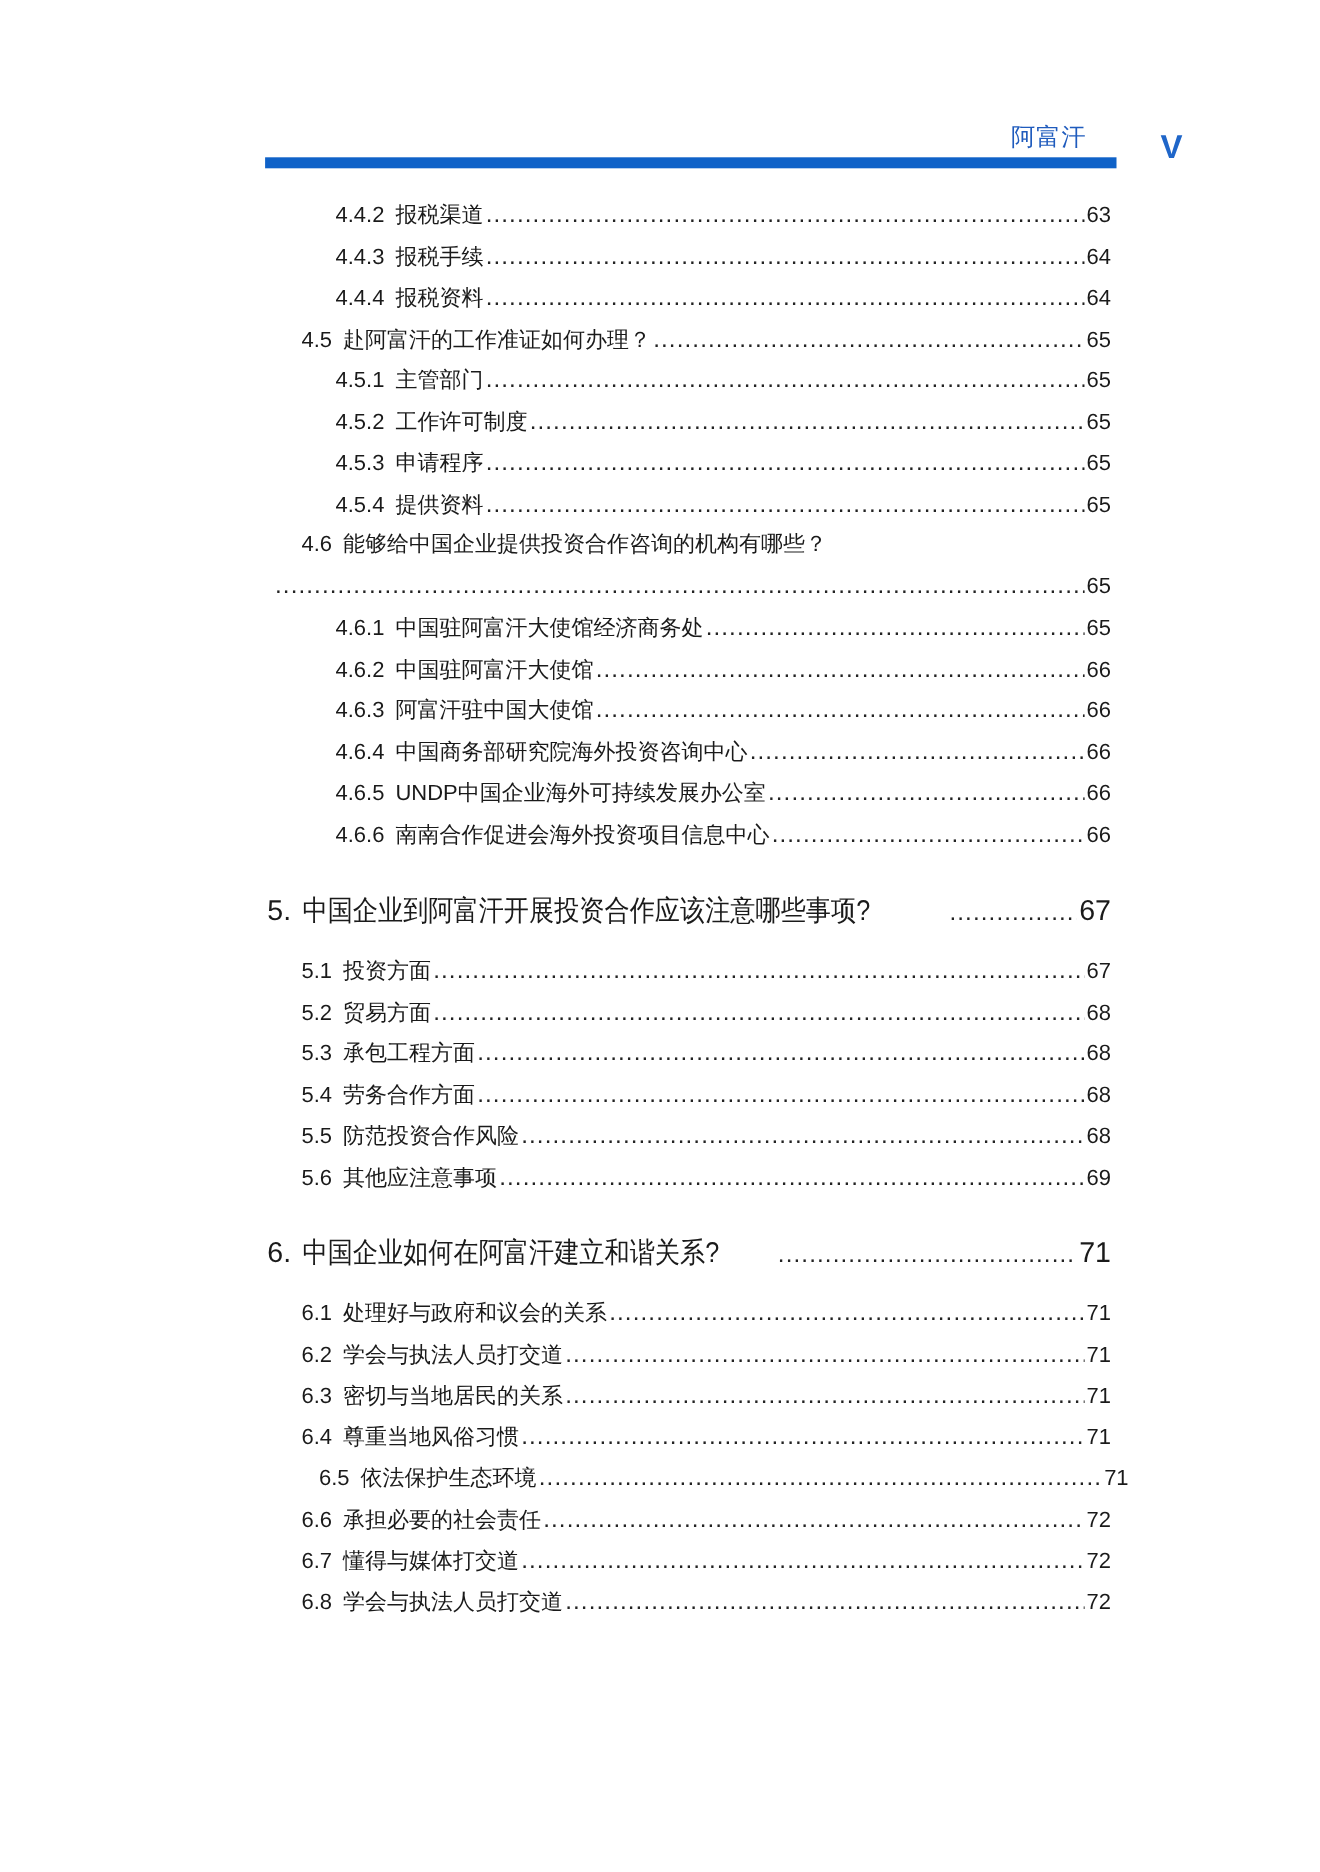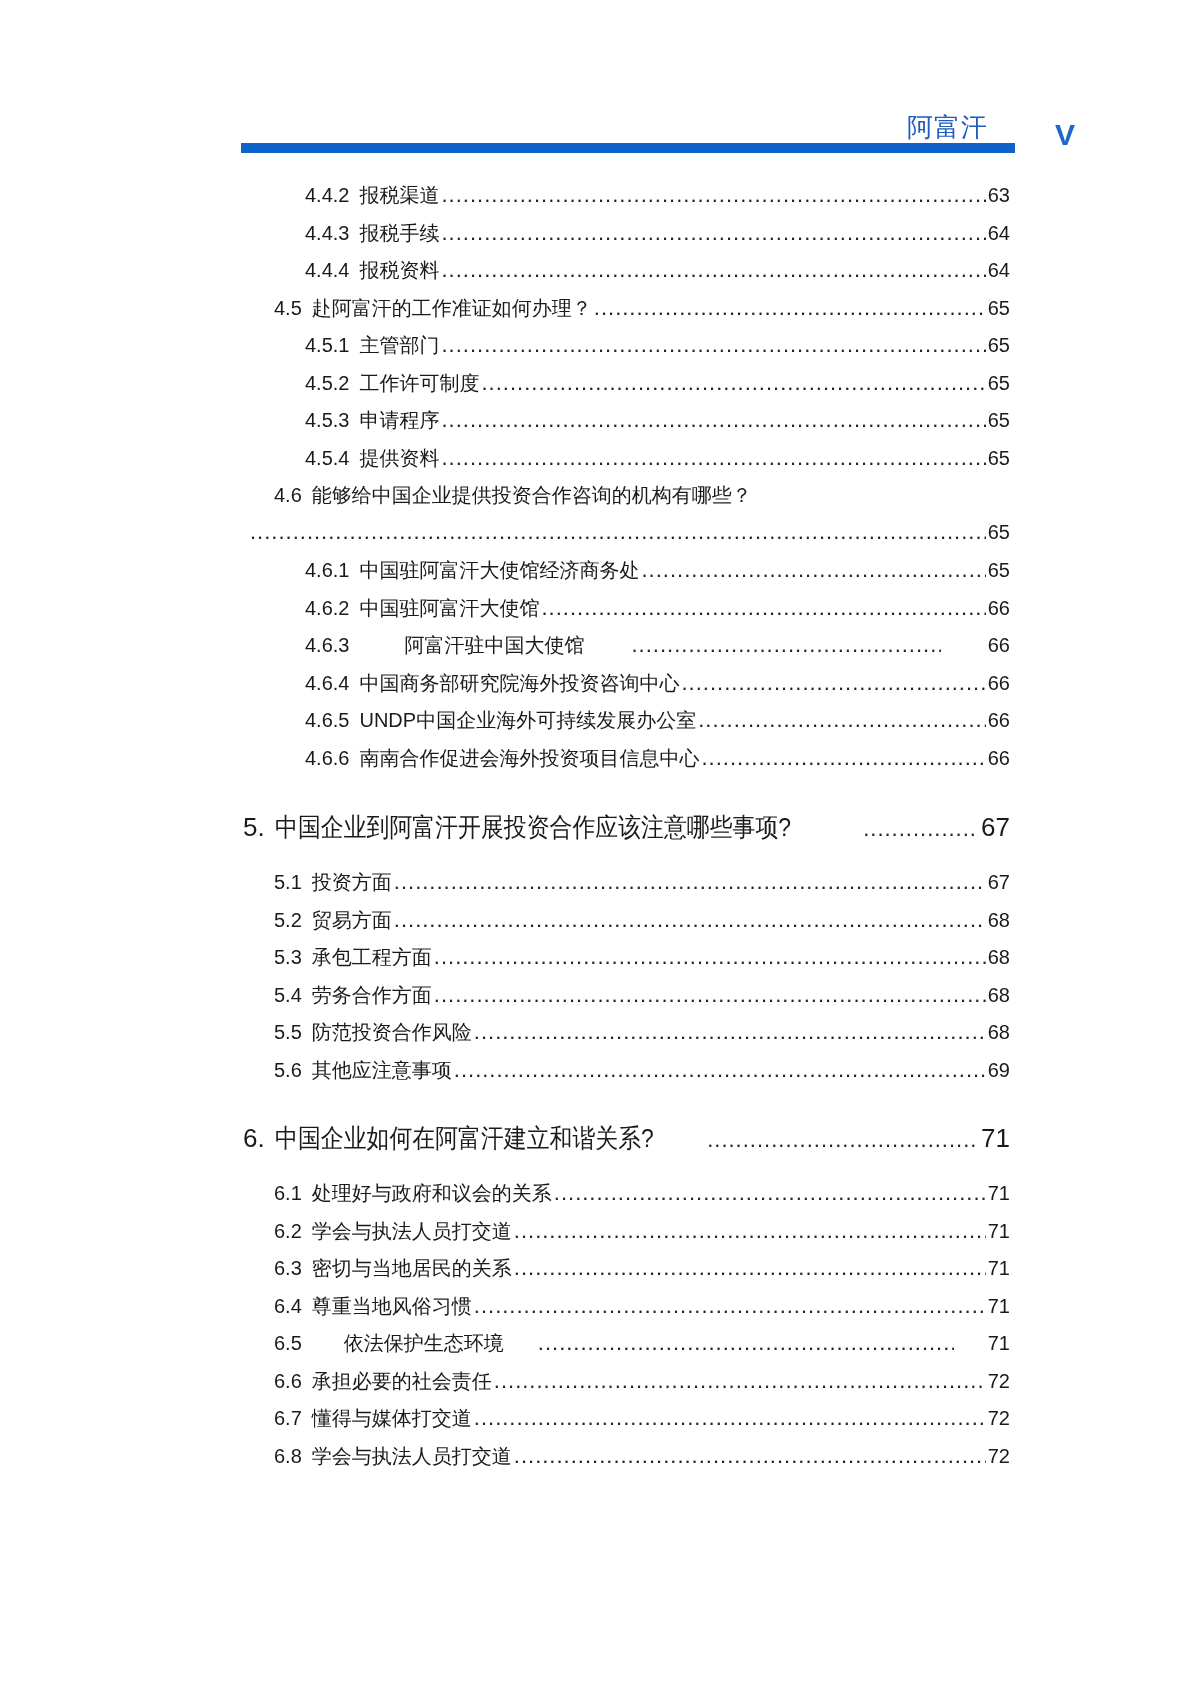--- a/index.html
+++ b/index.html
@@ -1,18 +1,18 @@
 <!DOCTYPE html>
 <html><head>
 <meta charset="utf-8">
 <style>
   html, body { margin:0; padding:0; background:#ffffff; }
   body { width:1200px; height:1702px; position:relative; overflow:hidden;
          font-family:"Liberation Sans","DejaVu Sans",sans-serif; color:#1a1a1a; }
-  .header-title { position:absolute; right:212px; top:110px; font-size:26px; color:#1f5bbd; letter-spacing:1px; }
+  .header-title { position:absolute; right:212px; top:110px; font-size:22px; color:#1f5bbd; letter-spacing:1px; }
   .header-rule { position:absolute; left:241px; top:143px; width:774px; height:10px; background:#0f62c8; }
   .page-num { position:absolute; left:1055px; top:118px; font-size:30px; font-weight:bold; color:#1f66c9; }
   .toc { position:absolute; left:0; top:0; width:1200px; }
   .row { position:absolute; display:flex; align-items:baseline; font-size:20px; line-height:36px; white-space:nowrap; }
   .row .num { margin-right:10px; }
   .row .dots { flex:1; overflow:hidden; margin:0 2px; color:#222; }
   .row .dots::after { content:"................................................................................................................................................................................................"; letter-spacing:1px; font-size:22px; }
   .row .pg { }
   .chap { font-size:26px; transform-origin:left; }
   .chap .label { transform:scaleX(0.88); transform-origin:left; display:inline-block; }
@@ -86,21 +86,21 @@
       <span class="label">中国驻阿富汗大使馆经济商务处</span>
       <span class="dots"></span>
       <span class="pg">65</span>
     </div>
     <div class="row" style="left: 305px; top: 590px; width: 705px;">
       <span class="num">4.6.2</span>
       <span class="label">中国驻阿富汗大使馆</span>
       <span class="dots"></span>
       <span class="pg">66</span>
     </div>
-    <div class="row" style="left: 305px; top: 627px; width: 705px; gap: 45px;">
+    <div class="row" style="left: 305px; top: 627px; width: 705px;">
       <span class="num">4.6.3</span>
       <span class="label">阿富汗驻中国大使馆</span>
       <span class="dots"></span>
       <span class="pg">66</span>
     </div>
     <div class="row" style="left: 305px; top: 665px; width: 705px;">
       <span class="num">4.6.4</span>
       <span class="label">中国商务部研究院海外投资咨询中心</span>
       <span class="dots"></span>
       <span class="pg">66</span>
@@ -182,21 +182,21 @@
       <span class="label">密切与当地居民的关系</span>
       <span class="dots"></span>
       <span class="pg">71</span>
     </div>
     <div class="row" style="left: 274px; top: 1288px; width: 736px;">
       <span class="num">6.4</span>
       <span class="label">尊重当地风俗习惯</span>
       <span class="dots"></span>
       <span class="pg">71</span>
     </div>
-    <div class="row" style="left: 274px; top: 1325px; width: 736px; gap: 32px;">
+    <div class="row" style="left: 290px; top: 1325px; width: 736px;">
       <span class="num">6.5</span>
       <span class="label">依法保护生态环境</span>
       <span class="dots"></span>
       <span class="pg">71</span>
     </div>
     <div class="row" style="left: 274px; top: 1363px; width: 736px; align-items: flex-end;">
       <span class="num">6.6</span>
       <span class="label">承担必要的社会责任</span>
       <span class="dots"></span>
       <span class="pg">72</span>

